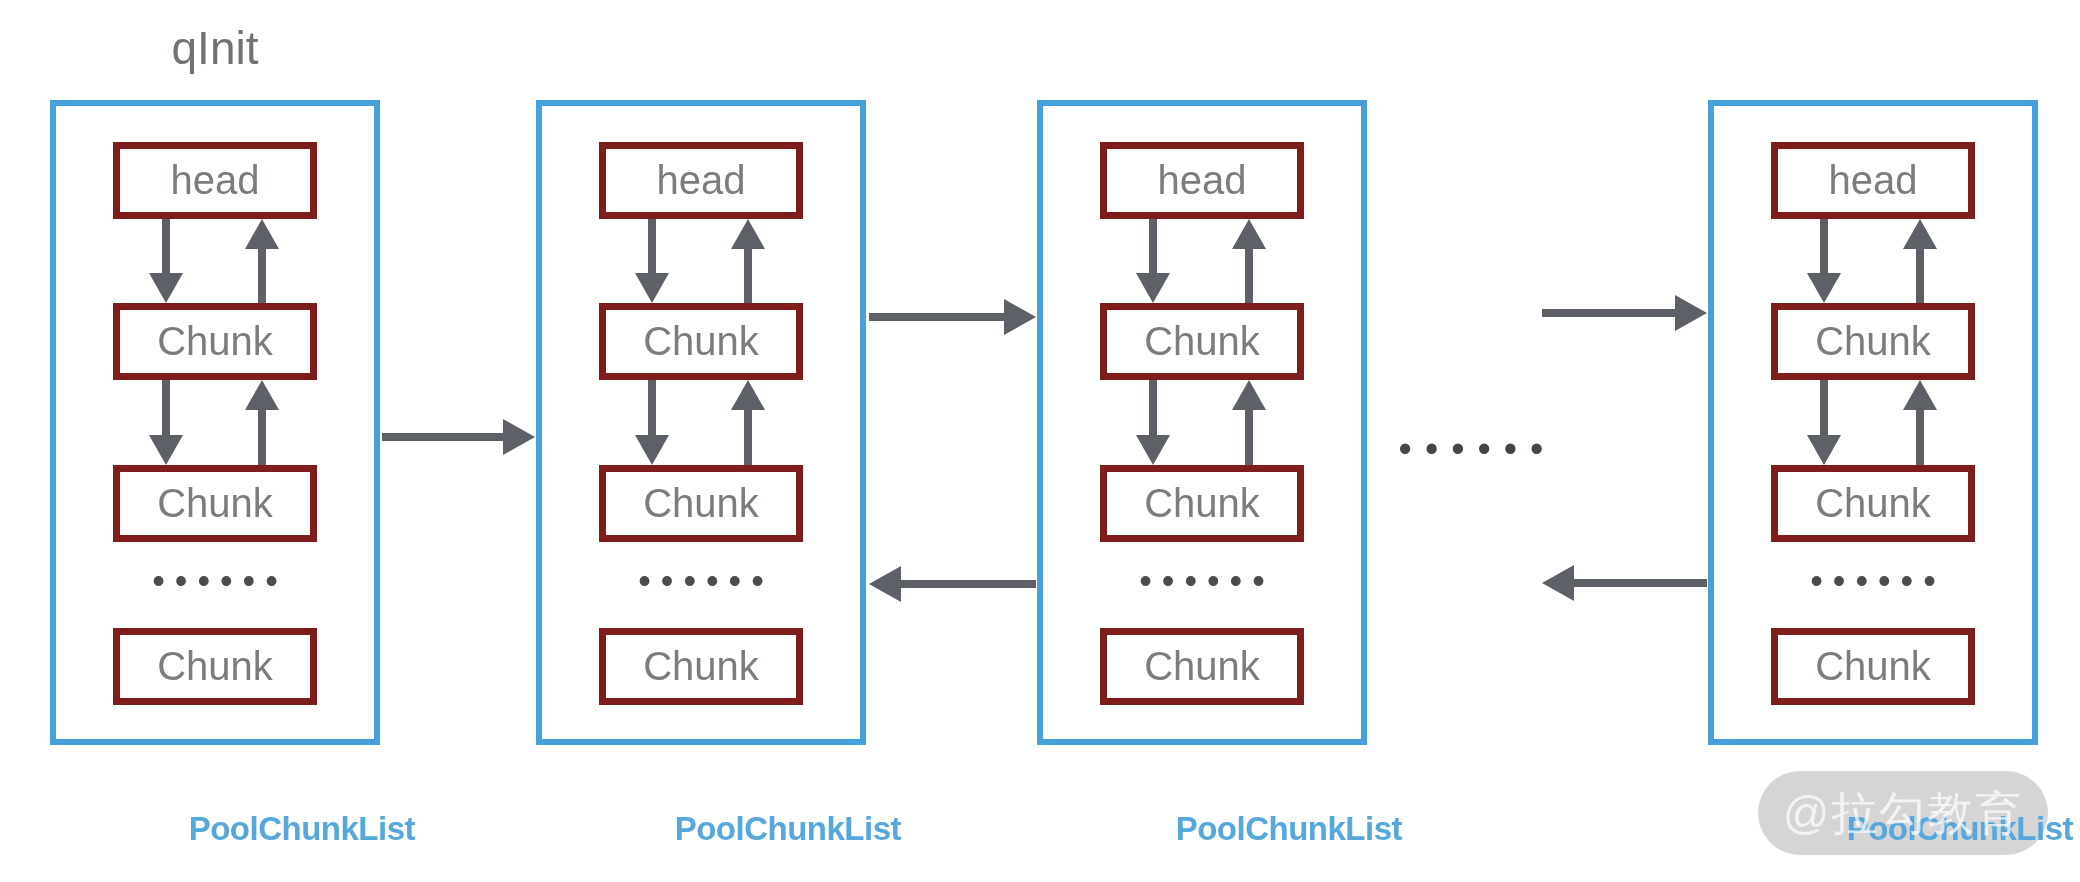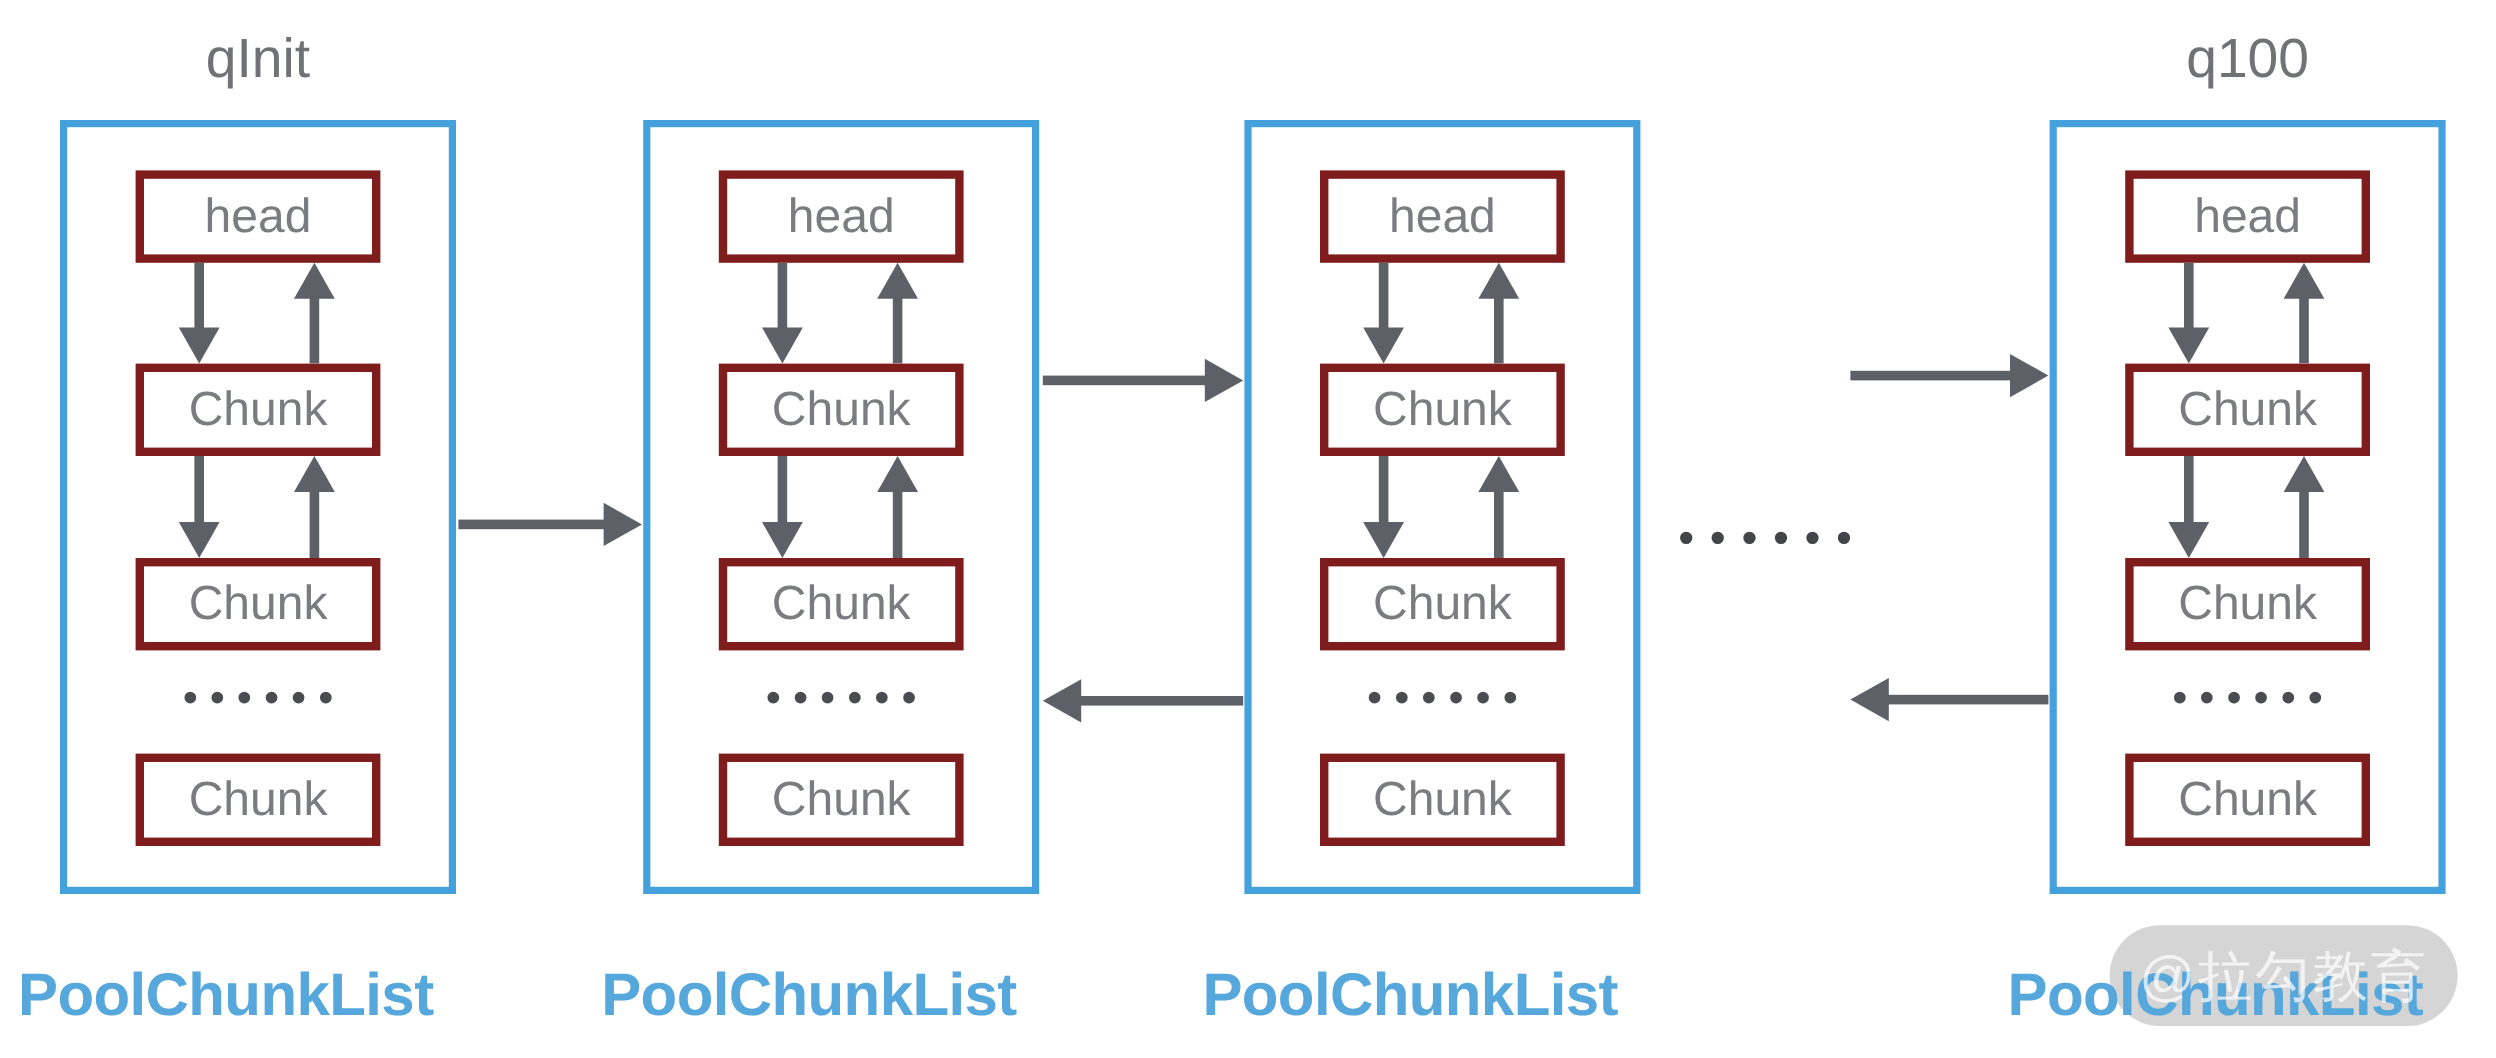--- a/index.html
+++ b/index.html
@@ -24,21 +24,21 @@
     display:flex;align-items:center;justify-content:center;
     font-size:40px;color:#7b7c80;
   }
   .head-box{top:142px;} .chunk1{top:303px;} .chunk2{top:465px;} .chunk3{top:628px;}
   .inner-dots{
     position:absolute;top:556px;left:0;width:330px;height:50px;line-height:50px;
     text-align:center;font-size:36px;letter-spacing:10px;color:#4a4c50;text-indent:10px;
   }
   .plabel{
     position:absolute;top:796px;left:-35px;width:400px;height:66px;line-height:66px;
-    text-align:left;font-size:50px;font-weight:bold;letter-spacing:-0.5px;color:#56A7DC;
+    text-align:right;font-size:33px;font-weight:bold;letter-spacing:-0.5px;color:#56A7DC;
     z-index:2;
   }
   
   .va{position:absolute;width:34px;}
   .va .shaft{position:absolute;left:13px;width:8px;background:#5E6067;}
   .va .tri{position:absolute;left:0;width:0;height:0;border-left:17px solid transparent;border-right:17px solid transparent;}
   .va.down .shaft{top:0;bottom:28px;}
   .va.down .tri{bottom:0;border-top:30px solid #5E6067;}
   .va.up .shaft{top:28px;bottom:0;}
   .va.up .tri{top:0;border-bottom:30px solid #5E6067;}
@@ -149,21 +149,20 @@
         <div class="shaft"></div>
         <div class="tri"></div>
       </div>
     <div class="ibox chunk2">Chunk</div>
     <div class="inner-dots">••••••</div>
     <div class="ibox chunk3">Chunk</div>
     <div class="plabel">PoolChunkList</div>
   </div>
 
   <div class="col col-3">
-    <div class="qtitle">q100</div>
     <div class="outer"></div>
     <div class="ibox head-box">head</div>
     <div class="va down va-left pair-a">
         <div class="shaft"></div>
         <div class="tri"></div>
       </div>
     <div class="va up va-right pair-a">
         <div class="shaft"></div>
         <div class="tri"></div>
       </div>

